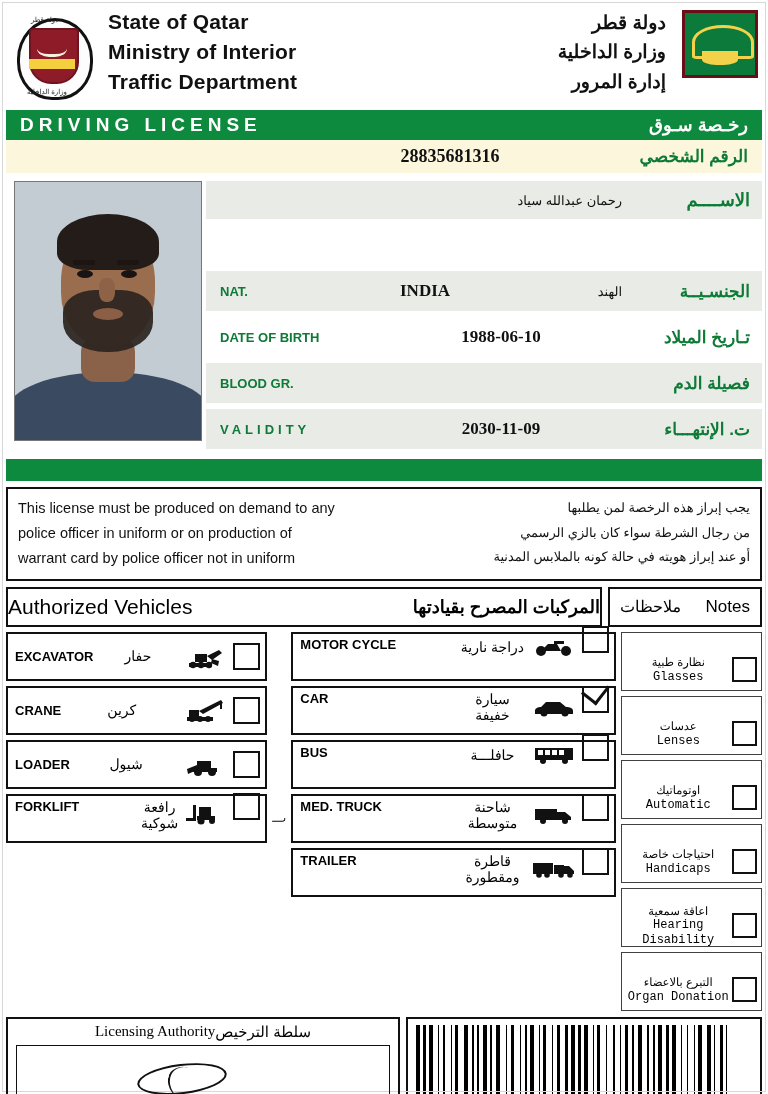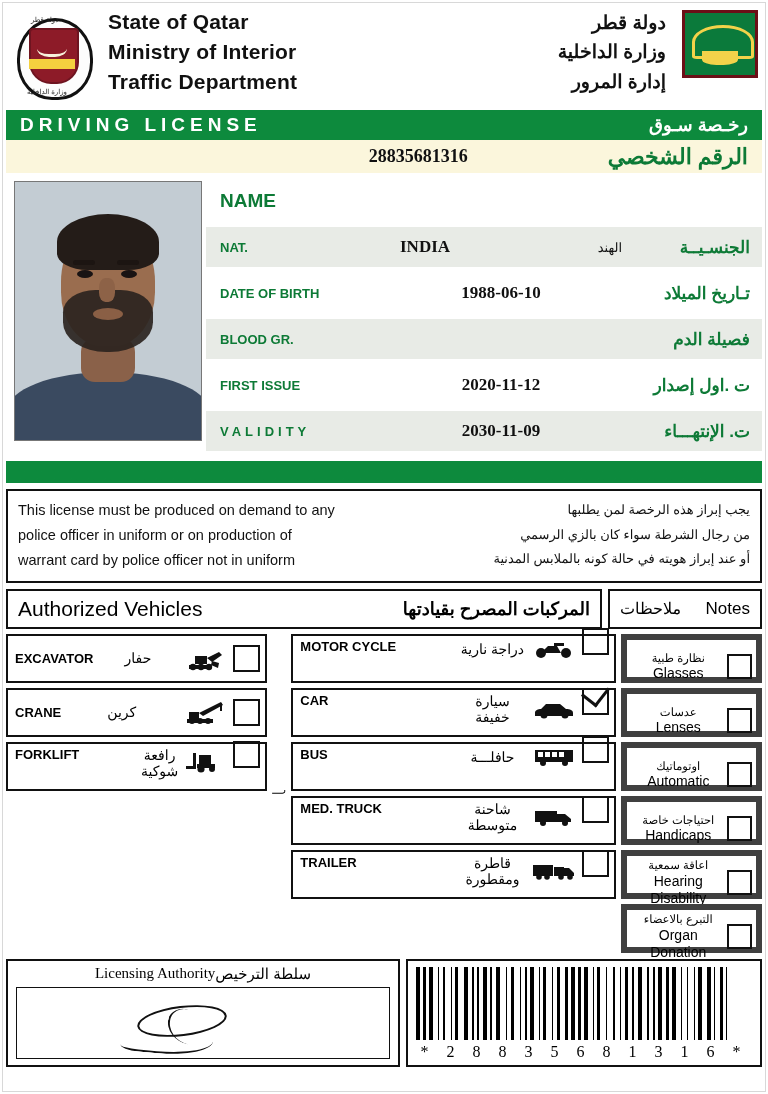--- a/index.html
+++ b/index.html
@@ -179,21 +179,21 @@
   .idrow .num {
     font-family: "Liberation Serif", serif;
     font-weight: bold;
     font-size: 18px;
     color: #111;
     padding-right: 140px;
   }
   .idrow .lbl {
     color: #0d7a36;
     font-weight: bold;
-    font-size: 22px;
+    font-size: 17px;
     direction: rtl;
   }
 
   
   .main {
     margin: 0 6px;
     display: flex;
     align-items: flex-start;
   }
   .photo-col {
@@ -372,21 +372,21 @@
     align-items: stretch;
     gap: 6px;
   }
   .secthead .vehicles {
     flex: 1 1 auto;
     border: 2px solid #111;
     height: 40px;
     display: flex;
     align-items: center;
     justify-content: space-between;
-    padding: 0 10px;
+    padding: 0 0;
     box-sizing: border-box;
   }
   .secthead .vehicles .en { font-size: 21px; font-weight: normal; }
   .secthead .vehicles .ar { font-size: 18px; font-weight: bold; direction: rtl; }
   .secthead .notes {
     width: 154px;
     flex: 0 0 auto;
     border: 2px solid #111;
     height: 40px;
     display: flex;
@@ -457,35 +457,35 @@
     border-right: 3px solid #111;
     border-bottom: 3px solid #111;
     transform: rotate(38deg);
   }
 
   .vitem.two-line { align-items: flex-start; padding-top: 3px; }
   .vitem .rowline { display: flex; align-items: center; width: 100%; }
 
   
   .nitem {
-    border: 6px solid #404040;
-    height: 49px;
+    border: 1px solid #404040;
+    height: 59px;
     display: flex;
     align-items: center;
     justify-content: space-between;
     padding: 17px 4px 0 6px;
     box-sizing: border-box;
   }
   .nitem .labels {
     flex: 1 1 auto;
     text-align: center;
     line-height: 1.25;
   }
   .nitem .labels .ar { font-size: 11.5px; direction: rtl; }
-  .nitem .labels .en { font-size: 14px; }
+  .nitem .labels .en { font-size: 12px; font-family: Liberation Mono, monospace; }
   .nitem .chk {
     width: 21px; height: 21px;
     border: 2px solid #111;
     flex: 0 0 auto;
     margin-left: 3px;
   }
 
   
   .bracket {
     width: 14px;
@@ -652,23 +652,28 @@
         <div class="ph-brow l"></div>
         <div class="ph-brow r"></div>
         <div class="ph-eye l"></div>
         <div class="ph-eye r"></div>
         <div class="ph-nose"></div>
       </div>
     </div>
 
     <div class="fields">
 
+      <div class="frow grey toprow">
+        <div class="en-label"></div>
+        <div class="value"></div>
+        <div class="ar-value">رحمان عبدالله سياد</div>
+        <div class="ar-label">الاســــم</div>
+      </div>
 
       <div class="frow namerow">
-        <div class="en-label">NAME</div>
         <div class="ar-label"></div>
       </div>
 
       <div class="frow grey">
         <div class="en-label">NAT.</div>
         <div class="value">INDIA</div>
         <div class="ar-value">الهند</div>
         <div class="ar-label">الجنسـيــة</div>
       </div>
 
@@ -677,25 +682,20 @@
         <div class="value center">1988-06-10</div>
         <div class="ar-label">تـاريخ الميلاد</div>
       </div>
 
       <div class="frow grey">
         <div class="en-label">BLOOD GR.</div>
         <div class="value center"></div>
         <div class="ar-label">فصيلة الدم</div>
       </div>
 
-      <div class="frow">
-        <div class="en-label">FIRST ISSUE</div>
-        <div class="value center">2020-11-12</div>
-        <div class="ar-label">ت .اول إصدار</div>
-      </div>
 
       <div class="frow grey">
         <div class="en-label sp">VALIDITY</div>
         <div class="value center">2030-11-09</div>
         <div class="ar-label">ت. الإنتهـــاء</div>
       </div>
 
     </div>
   </div>
 
@@ -756,20 +756,34 @@
               <circle cx="17" cy="22" r="3" fill="#111"></circle>
               <circle cx="25" cy="22" r="3" fill="#111"></circle>
             <rect x="6" y="13" width="10" height="7" fill="#111"></rect>
             <path d="M16 14L38 3l2 3-20 11z" fill="#111"></path>
             <path d="M38 4v8" stroke="#111" stroke-width="2"></path>
           </svg>
         </div>
         <div class="chk"></div>
       </div>
 
+      <div class="vitem">
+        <div class="en">LOADER</div>
+        <div class="ar">شيول</div>
+        <div class="glyph">
+          <svg width="44" height="26" viewBox="0 0 44 26" aria-hidden="true">
+            <rect x="14" y="10" width="14" height="9" fill="#111"></rect>
+            <rect x="10" y="17" width="24" height="4" fill="#111"></rect>
+            <circle cx="15" cy="21" r="4" fill="#111"></circle>
+              <circle cx="29" cy="21" r="4" fill="#111"></circle>
+            <path d="M14 14L4 18l1 5 9-4z" fill="#111"></path>
+          </svg>
+        </div>
+        <div class="chk"></div>
+      </div>
 
       <div class="vitem two-line">
         <div class="rowline">
           <div class="en">FORKLIFT</div>
           <div style="flex:1 1 auto"></div>
         </div>
         <div class="rowline">
           <div class="ar">رافعة شوكية</div>
           <div class="glyph">
             <svg width="44" height="22" viewBox="0 0 44 22" aria-hidden="true">

